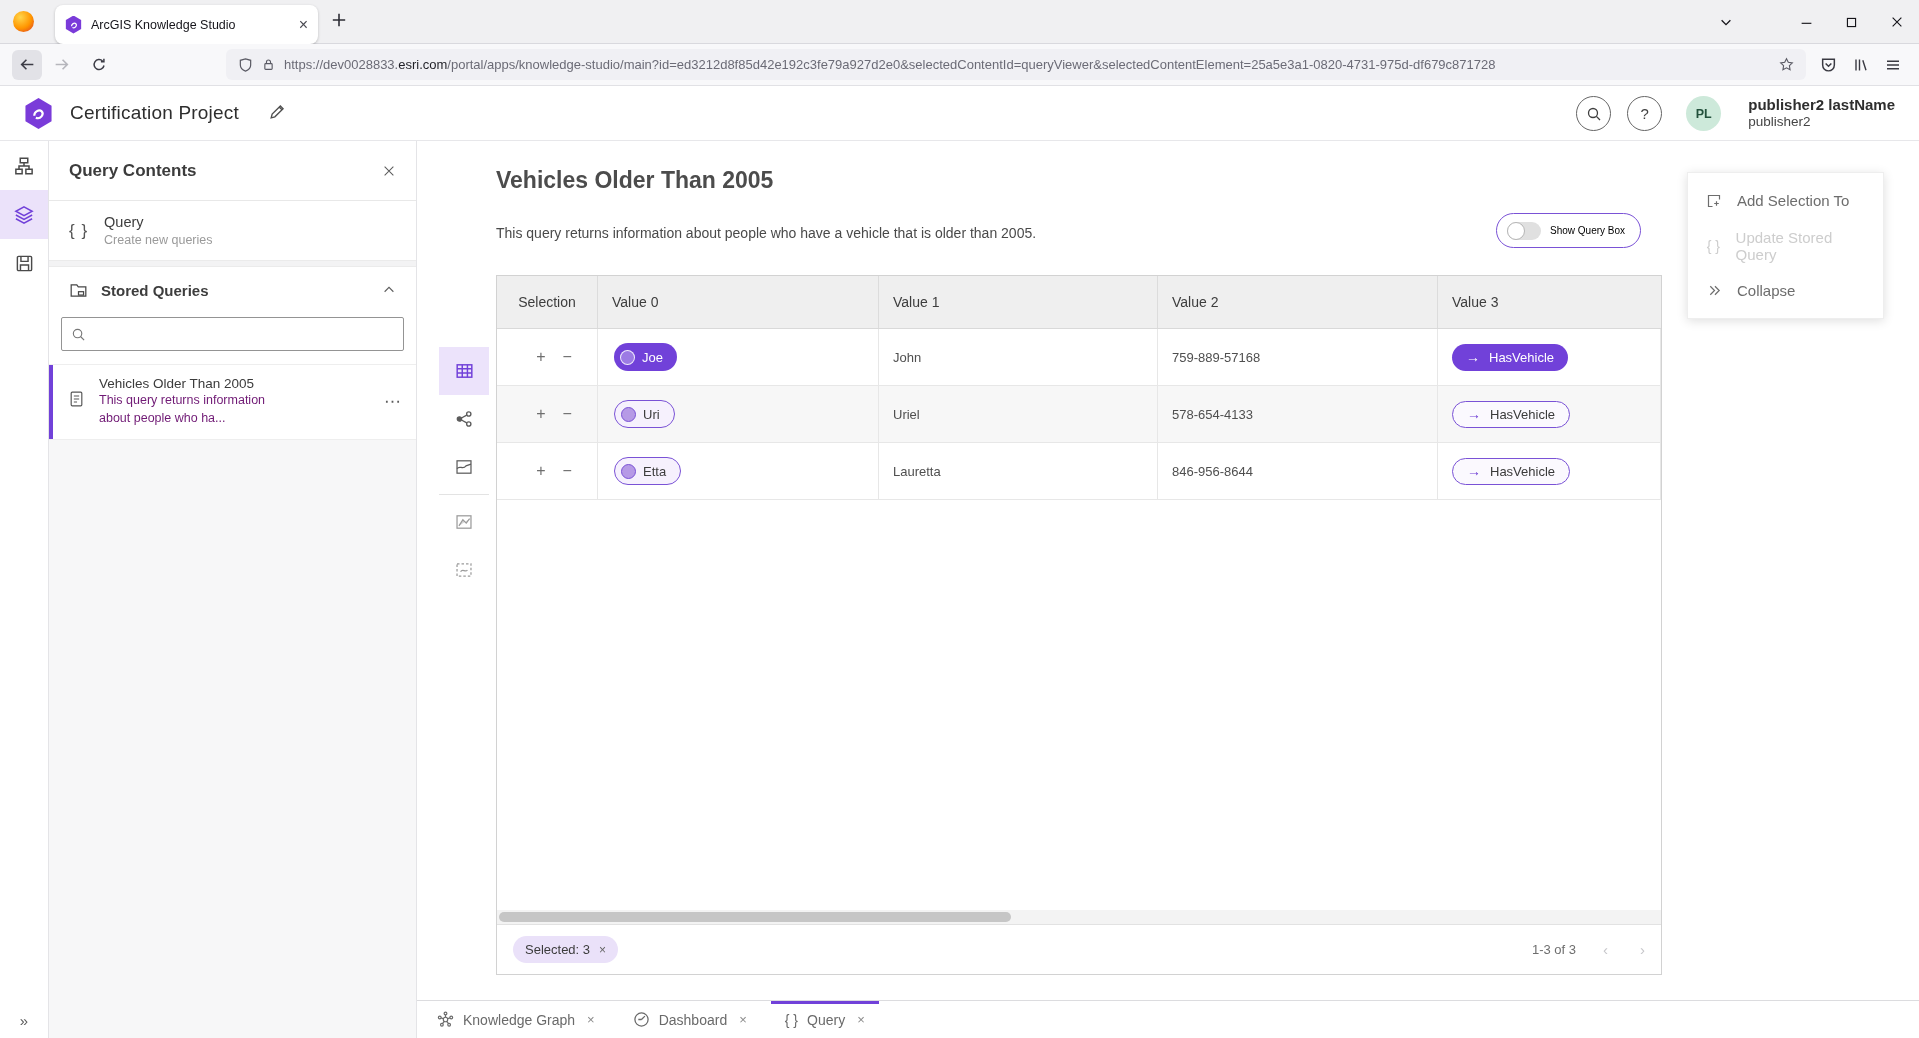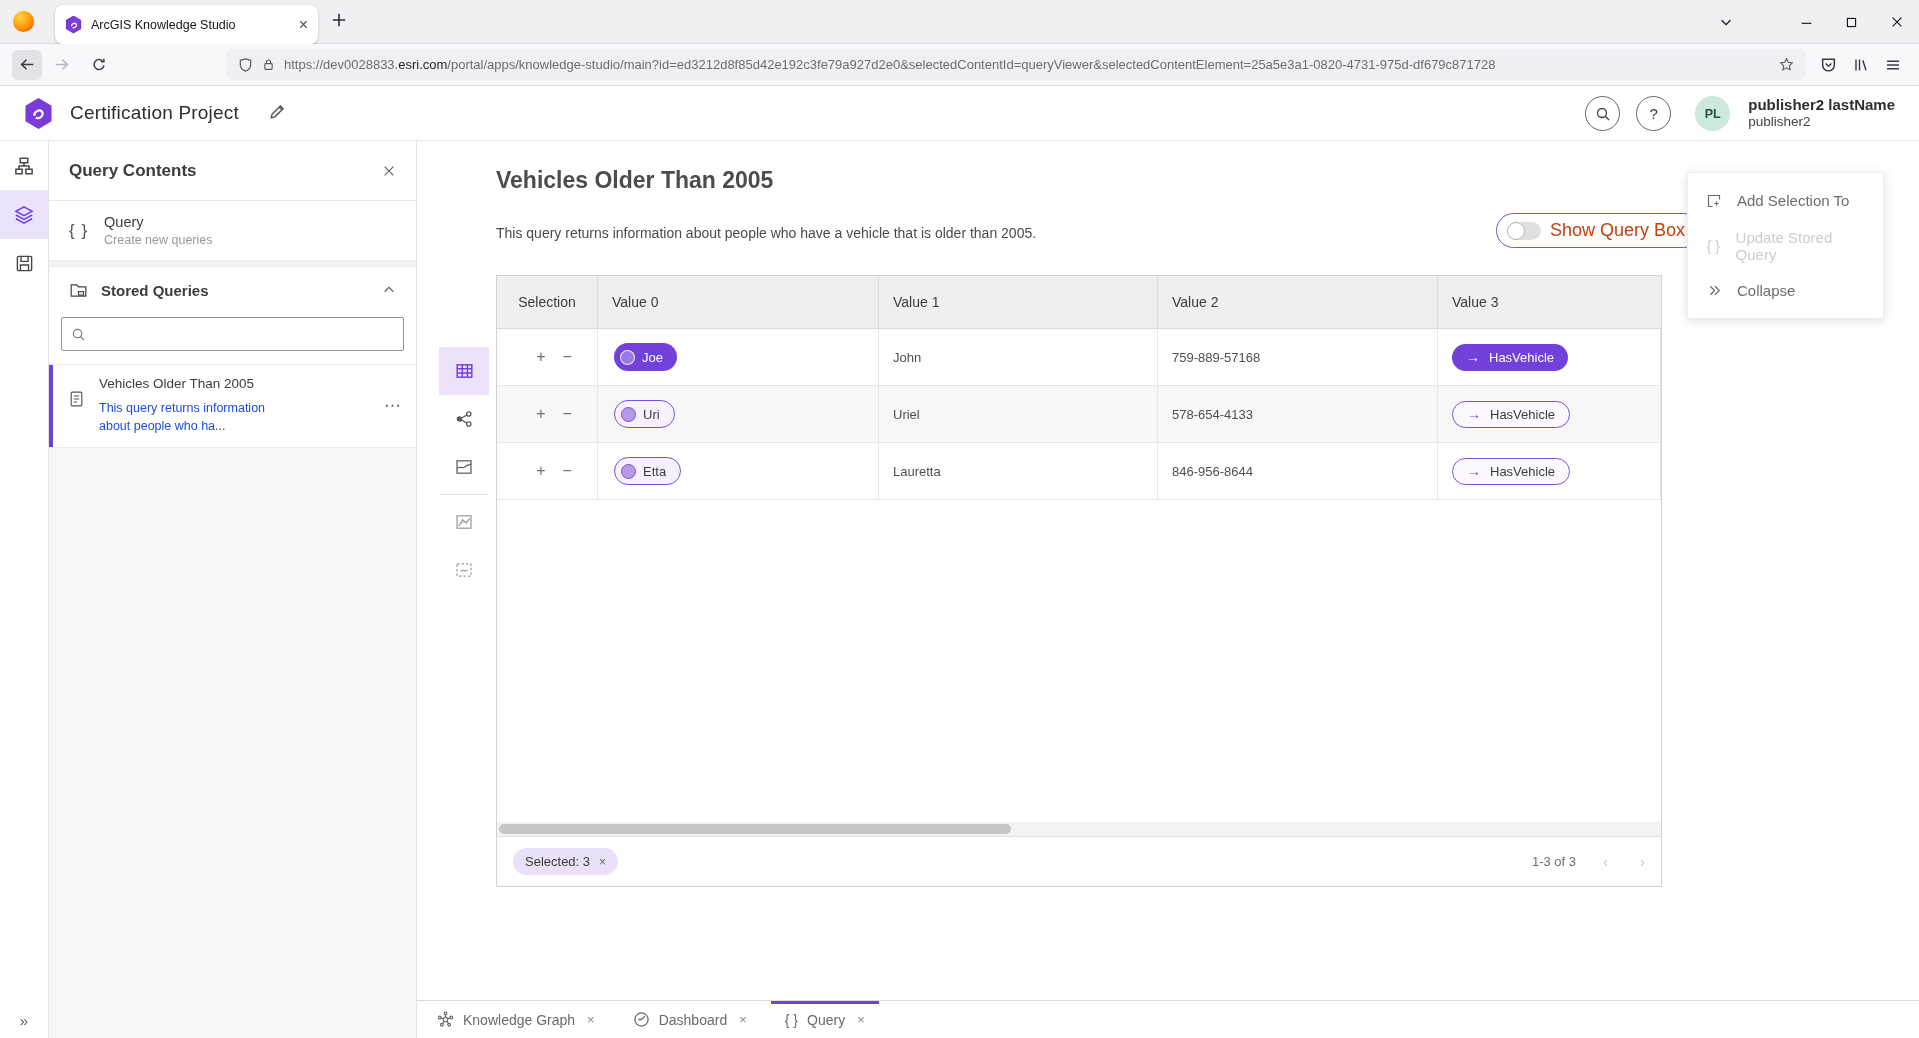--- a/index.html
+++ b/index.html
@@ -39,21 +39,21 @@
   
   .appheader { position:absolute; top:86px; left:0; right:0; height:55px; background:#fff; border-bottom:1px solid #e7e7ea; }
   .applogo { position:absolute; left:24px; top:12px; width:29px; height:31px; clip-path:polygon(50% 0,95% 25%,95% 75%,50% 100%,5% 75%,5% 25%);
              background:#7a3bd9; display:flex; align-items:center; justify-content:center; }
   .proj-title { position:absolute; left:70px; top:16px; font-size:19px; font-weight:500; color:#2e2e2e; letter-spacing:.2px; }
   .edit-btn { position:absolute; left:268px; top:17px; color:#4f4f4f; }
   .hdr-right { position:absolute; right:24px; top:0; height:55px; display:flex; align-items:center; gap:16px; }
   .circle-btn { width:35px; height:35px; border-radius:50%; border:1px solid #666; display:flex; align-items:center; justify-content:center; color:#3f3f3f; font-size:15px; background:#fff; }
   .avatar { width:35px; height:35px; border-radius:50%; background:#cde9da; color:#23513c; font-size:12.5px; font-weight:700;
             display:flex; align-items:center; justify-content:center; margin-left:8px; }
-  .username { line-height:1.25; margin-left:2px; }
+  .username { line-height:1.25; margin-left:11px; }
   .username .n1 { font-size:15px; font-weight:700; color:#2e2e2e; }
   .username .n2 { font-size:13.5px; color:#454545; }
 
   
   .appbody { position:absolute; top:141px; left:0; right:0; bottom:0; display:flex; }
 
   .iconstrip { width:49px; border-right:1px solid #e4e4e7; display:flex; flex-direction:column; align-items:stretch; background:#fff; }
   .strip-cell { height:49px; display:flex; align-items:center; justify-content:center; color:#4a4a4a; }
   .strip-cell.active { background:#ebe2fa; color:#7141d9; }
   .strip-spacer { flex:1; }
@@ -71,44 +71,44 @@
   .band { height:7px; background:#f3f3f4; border-top:1px solid #ebebeb; border-bottom:1px solid #ebebeb; }
   .sq-head { height:46px; display:flex; align-items:center; gap:13px; padding:0 20px; color:#474747; }
   .sq-title { font-size:15px; font-weight:700; color:#3d3d3d; flex:1; }
   .searchrow { padding:4px 12px 13px; }
   .searchbox { height:34px; border:1px solid #949494; border-radius:2px; background:#fff; display:flex; align-items:center; gap:8px; padding:0 9px; }
   .searchbox input { border:none; outline:none; flex:1; font-size:13px; font-family:inherit; background:transparent; }
   .sq-item { position:relative; display:flex; align-items:flex-start; gap:14px; padding:11px 14px 12px 19px; border-top:1px solid #eee; border-bottom:1px solid #eee; }
   .sq-item::before { content:""; position:absolute; left:0; top:0; bottom:0; width:4px; background:#7141d9; }
   .sq-doc { margin-top:14px; color:#565656; }
   .sqi-title { font-size:13.5px; color:#3b3b3b; }
-  .sqi-desc { font-size:12.5px; color:#1d4ed8; line-height:1.45; margin-top:8px; width:196px; }
+  .sqi-desc { font-size:12.5px; color:#701a75; line-height:1.45; margin-top:0; width:196px; }
   .sq-more { margin-left:auto; align-self:center; color:#5c5c5c; font-size:17px; letter-spacing:1px; }
   .lp-fill { flex:1; background:#f7f7f8; }
 
   
   .main { flex:1; position:relative; background:#fff; }
   .content { position:absolute; inset:0 0 38px 0; }
 
   .toolstrip { position:absolute; left:22px; top:206px; width:50px; }
   .tool-cell { width:50px; height:48px; display:flex; align-items:center; justify-content:center; color:#5c5c5c; }
   .tool-cell.active { background:#ece3fb; color:#7141d9; }
   .tool-cell.dim { color:#9a9a9a; }
   .tool-div { border-top:1px solid #e3e3e3; margin:3px 0; }
 
   .page-title { position:absolute; left:79px; top:26px; font-size:23px; font-weight:700; color:#4c4c4c; }
   .page-desc { position:absolute; left:79px; top:84px; font-size:14px; color:#4a4a4a; }
 
   .toggle-pill { position:absolute; left:1079px; top:72px; height:35px; border:1.5px solid #7a52d6; border-radius:18px;
                  display:flex; align-items:center; gap:9px; padding:0 15px 0 10px; background:#fff; }
   .tg-track { width:34px; height:18px; background:#e0e0e0; border-radius:9px; position:relative; }
   .tg-knob { position:absolute; left:0; top:0; width:18px; height:18px; border-radius:50%; background:#fff; border:1px solid #b5b5b5; }
-  .tg-label { color:#c2410c; font-size:18px; }
-
-  .tablewrap { position:absolute; left:79px; top:134px; width:1166px; height:612px; border:1px solid #d2d2d2; display:flex; flex-direction:column; background:#fff; }
+  .tg-label { color:#000000; font-size:10px; }
+
+  .tablewrap { position:absolute; left:79px; top:134px; width:1166px; height:700px; border:1px solid #d2d2d2; display:flex; flex-direction:column; background:#fff; }
   .thead { height:53px; background:#efefef; border-bottom:1px solid #d9d9d9; display:flex; flex:none; }
   .th { display:flex; align-items:center; padding-left:14px; font-size:14px; font-weight:500; color:#3d3d3d; border-right:1px solid #dcdcdc; }
   .c0 { width:101px; justify-content:center; padding-left:0; }
   .c1 { width:281px; } .c2 { width:279px; } .c3 { width:280px; } .c4 { width:223px; border-right:none; }
   .trow { height:57px; display:flex; border-bottom:1px solid #e7e7e7; flex:none; background:#fff; }
   .trow.alt { background:#f7f7f7; }
   .td { display:flex; align-items:center; padding-left:14px; font-size:13px; color:#4f4f4f; border-right:1px solid #e7e7e7; }
   .td.c0 { gap:17px; color:#6e6e6e; font-size:16px; }
   .pm { color:#6e6e6e; }
   .entity-pill { display:inline-flex; align-items:center; gap:7px; height:28px; padding:0 14px 0 6px; border-radius:14px; font-size:13px; margin-left:2px; }

